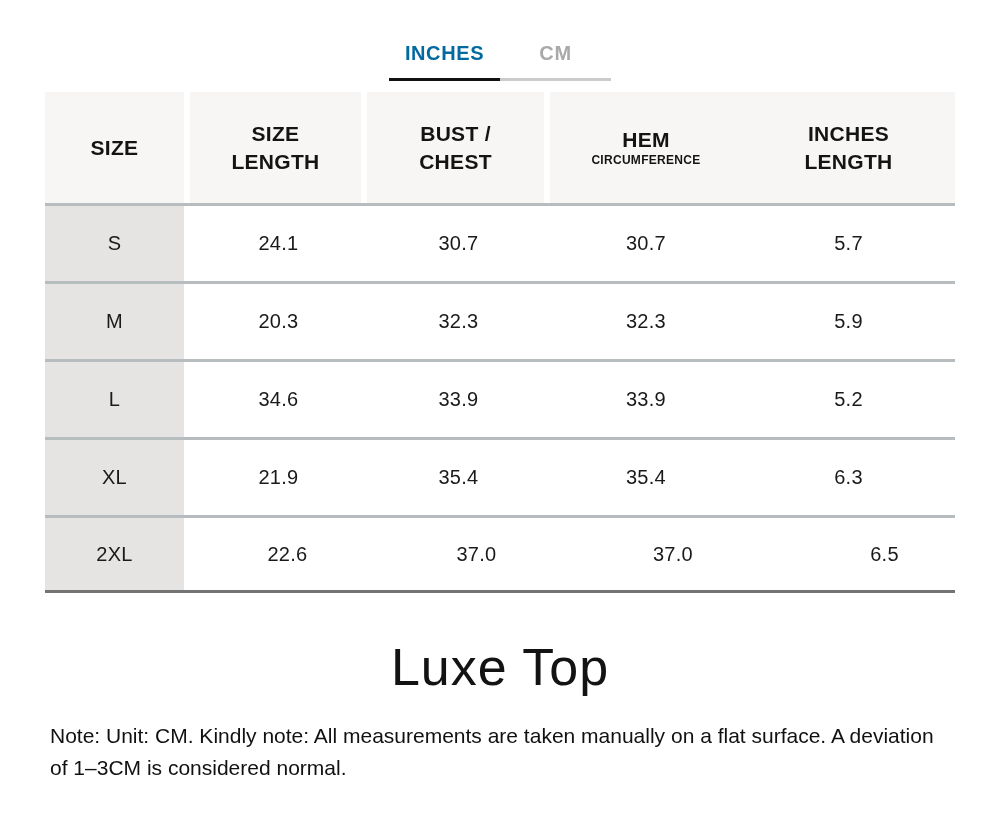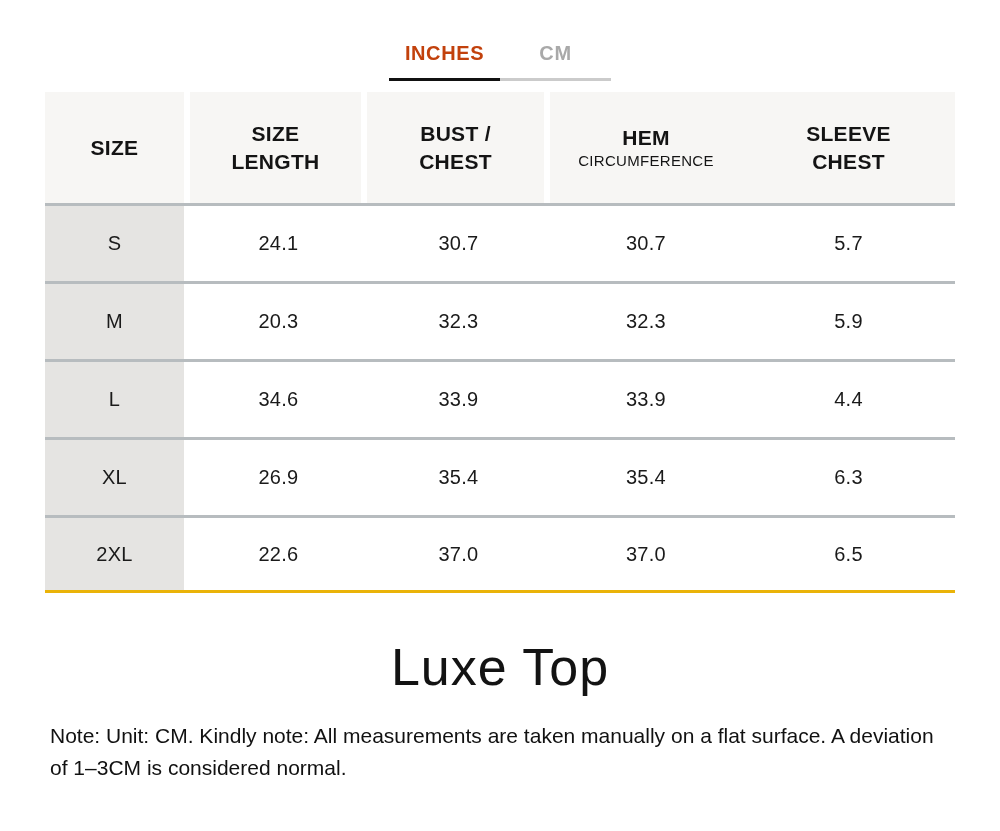--- a/index.html
+++ b/index.html
@@ -19,21 +19,21 @@
   }
   .tab {
     width: 111px;
     text-align: center;
     font-size: 20px;
     font-weight: 700;
     letter-spacing: 0.6px;
     padding-bottom: 13px;
     cursor: pointer;
   }
-  .tab.active   { color: #c2410c; border-bottom: 3px solid #111111; }
+  .tab.active   { color: #0369a1; border-bottom: 3px solid #111111; }
   .tab.inactive { color: #a9a9a9; border-bottom: 3px solid #cbcbcb; }
 
   
   .chart {
     width: 910px;
     margin: 11px auto 0;
   }
   .hrow, .trow {
     display: grid;
     grid-template-columns: 145px 177px 183px 192px 213px;
@@ -46,27 +46,27 @@
     align-items: center;
     justify-content: center;
     text-align: center;
     font-weight: 700;
     font-size: 21px;
     line-height: 1.3;
     letter-spacing: 0.3px;
   }
   .hcell.gap { border-right: 6px solid #ffffff; }
   .hcell .narrow { display: block; width: 118px; }
-  .hcell .sub { font-size: 15px; font-weight: 400; letter-spacing: 0.3px; }
+  .hcell .sub { font-size: 12px; font-weight: 700; letter-spacing: 0.3px; }
 
   .trow {
     height: 78px;
     border-top: 3px solid #b7bcbf;
   }
-  .trow:last-child { border-bottom: 3px solid #eab308; }
+  .trow:last-child { border-bottom: 3px solid #737373; gap: 9px; }
   .tcell {
     display: flex;
     align-items: center;
     justify-content: center;
     font-size: 20px;
     letter-spacing: 0.3px;
     background: #ffffff;
     color: #1a1a1a;
   }
   .tcell.size {
@@ -110,21 +110,21 @@
       <span class="narrow">SIZE LENGTH</span>
     </div>
     <div class="hcell gap">
       <span class="narrow">BUST / CHEST</span>
     </div>
     <div class="hcell">
       <span>HEM</span>
       <span class="sub">CIRCUMFERENCE</span>
     </div>
     <div class="hcell">
-      <span class="narrow">SLEEVE CHEST</span>
+      <span class="narrow">INCHES LENGTH</span>
     </div>
   </div>
 
   <div class="trow">
     <div class="tcell size">S</div>
     <div class="tcell">24.1</div>
     <div class="tcell">30.7</div>
     <div class="tcell">30.7</div>
     <div class="tcell">5.7</div>
   </div>
@@ -135,26 +135,26 @@
     <div class="tcell">32.3</div>
     <div class="tcell">32.3</div>
     <div class="tcell">5.9</div>
   </div>
 
   <div class="trow">
     <div class="tcell size">L</div>
     <div class="tcell">34.6</div>
     <div class="tcell">33.9</div>
     <div class="tcell">33.9</div>
-    <div class="tcell">4.4</div>
+    <div class="tcell">5.2</div>
   </div>
 
   <div class="trow">
     <div class="tcell size">XL</div>
-    <div class="tcell">26.9</div>
+    <div class="tcell">21.9</div>
     <div class="tcell">35.4</div>
     <div class="tcell">35.4</div>
     <div class="tcell">6.3</div>
   </div>
 
   <div class="trow">
     <div class="tcell size">2XL</div>
     <div class="tcell">22.6</div>
     <div class="tcell">37.0</div>
     <div class="tcell">37.0</div>

